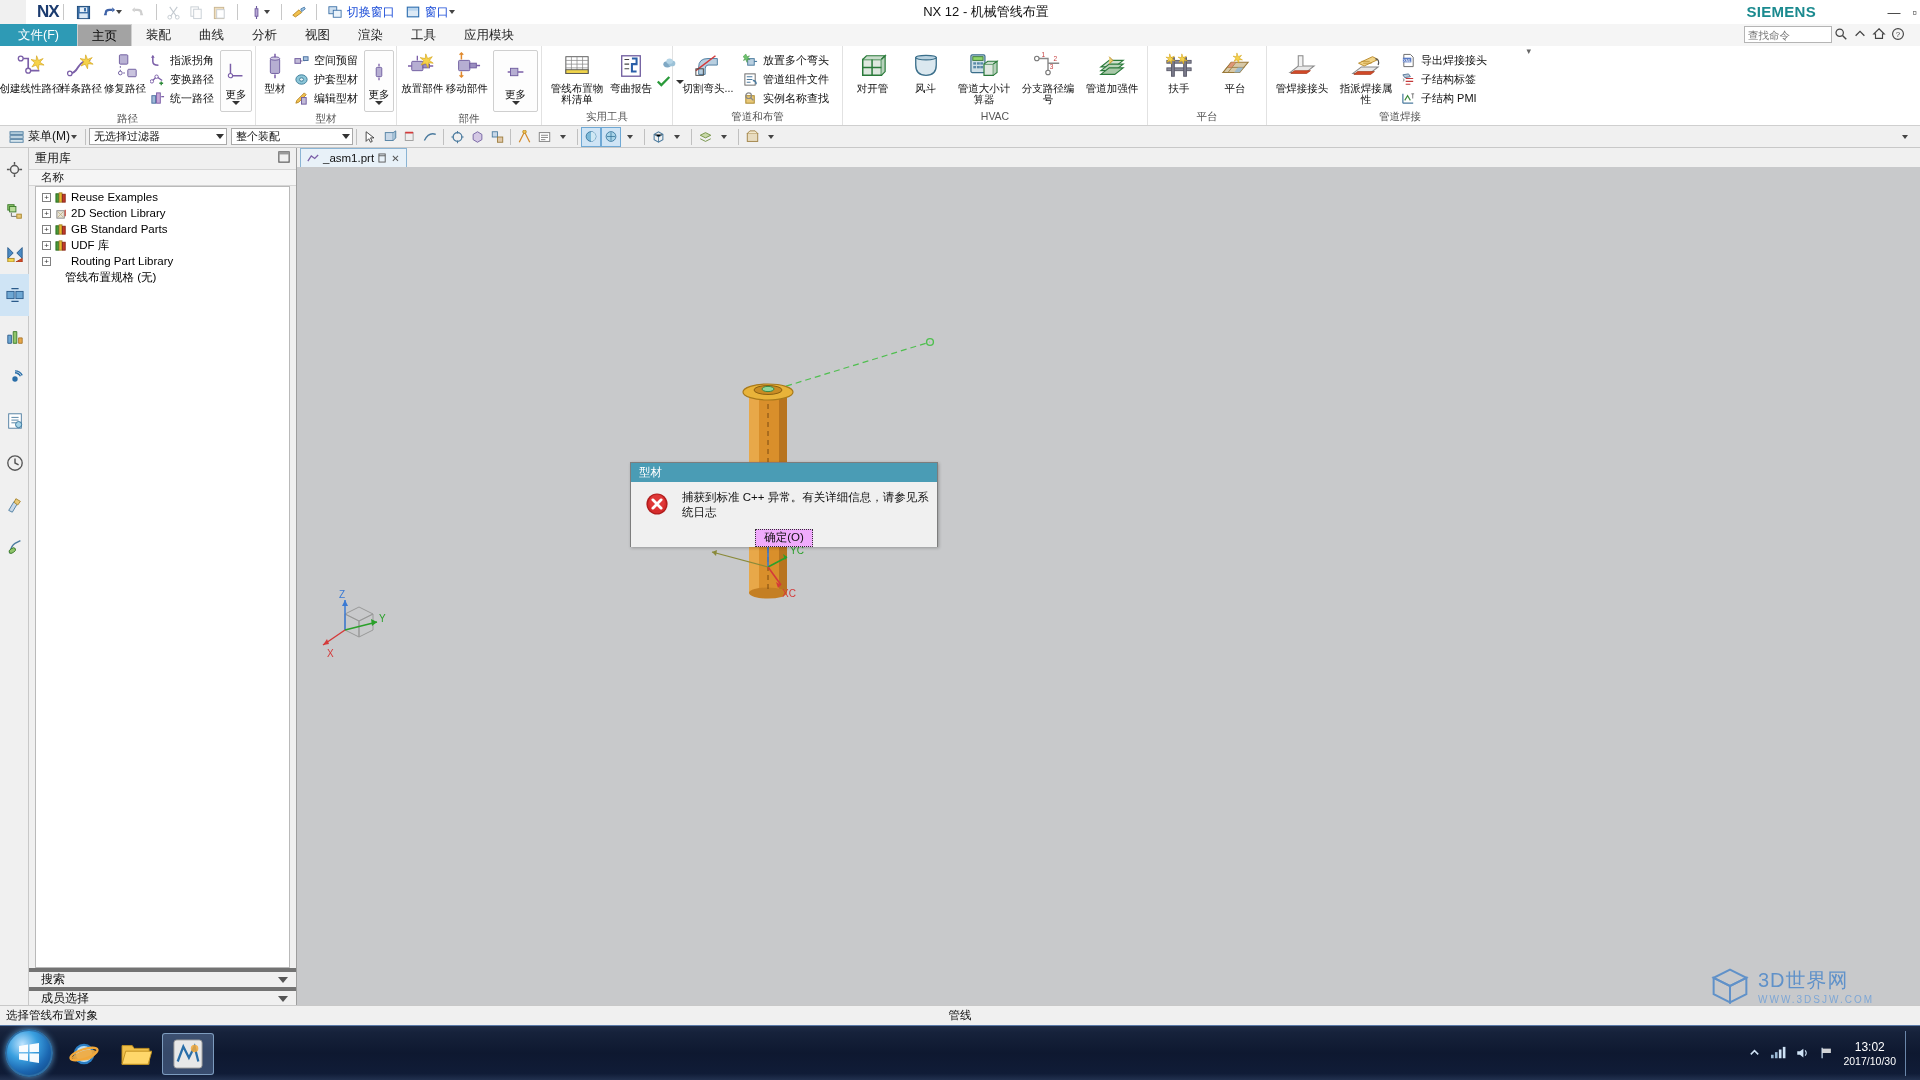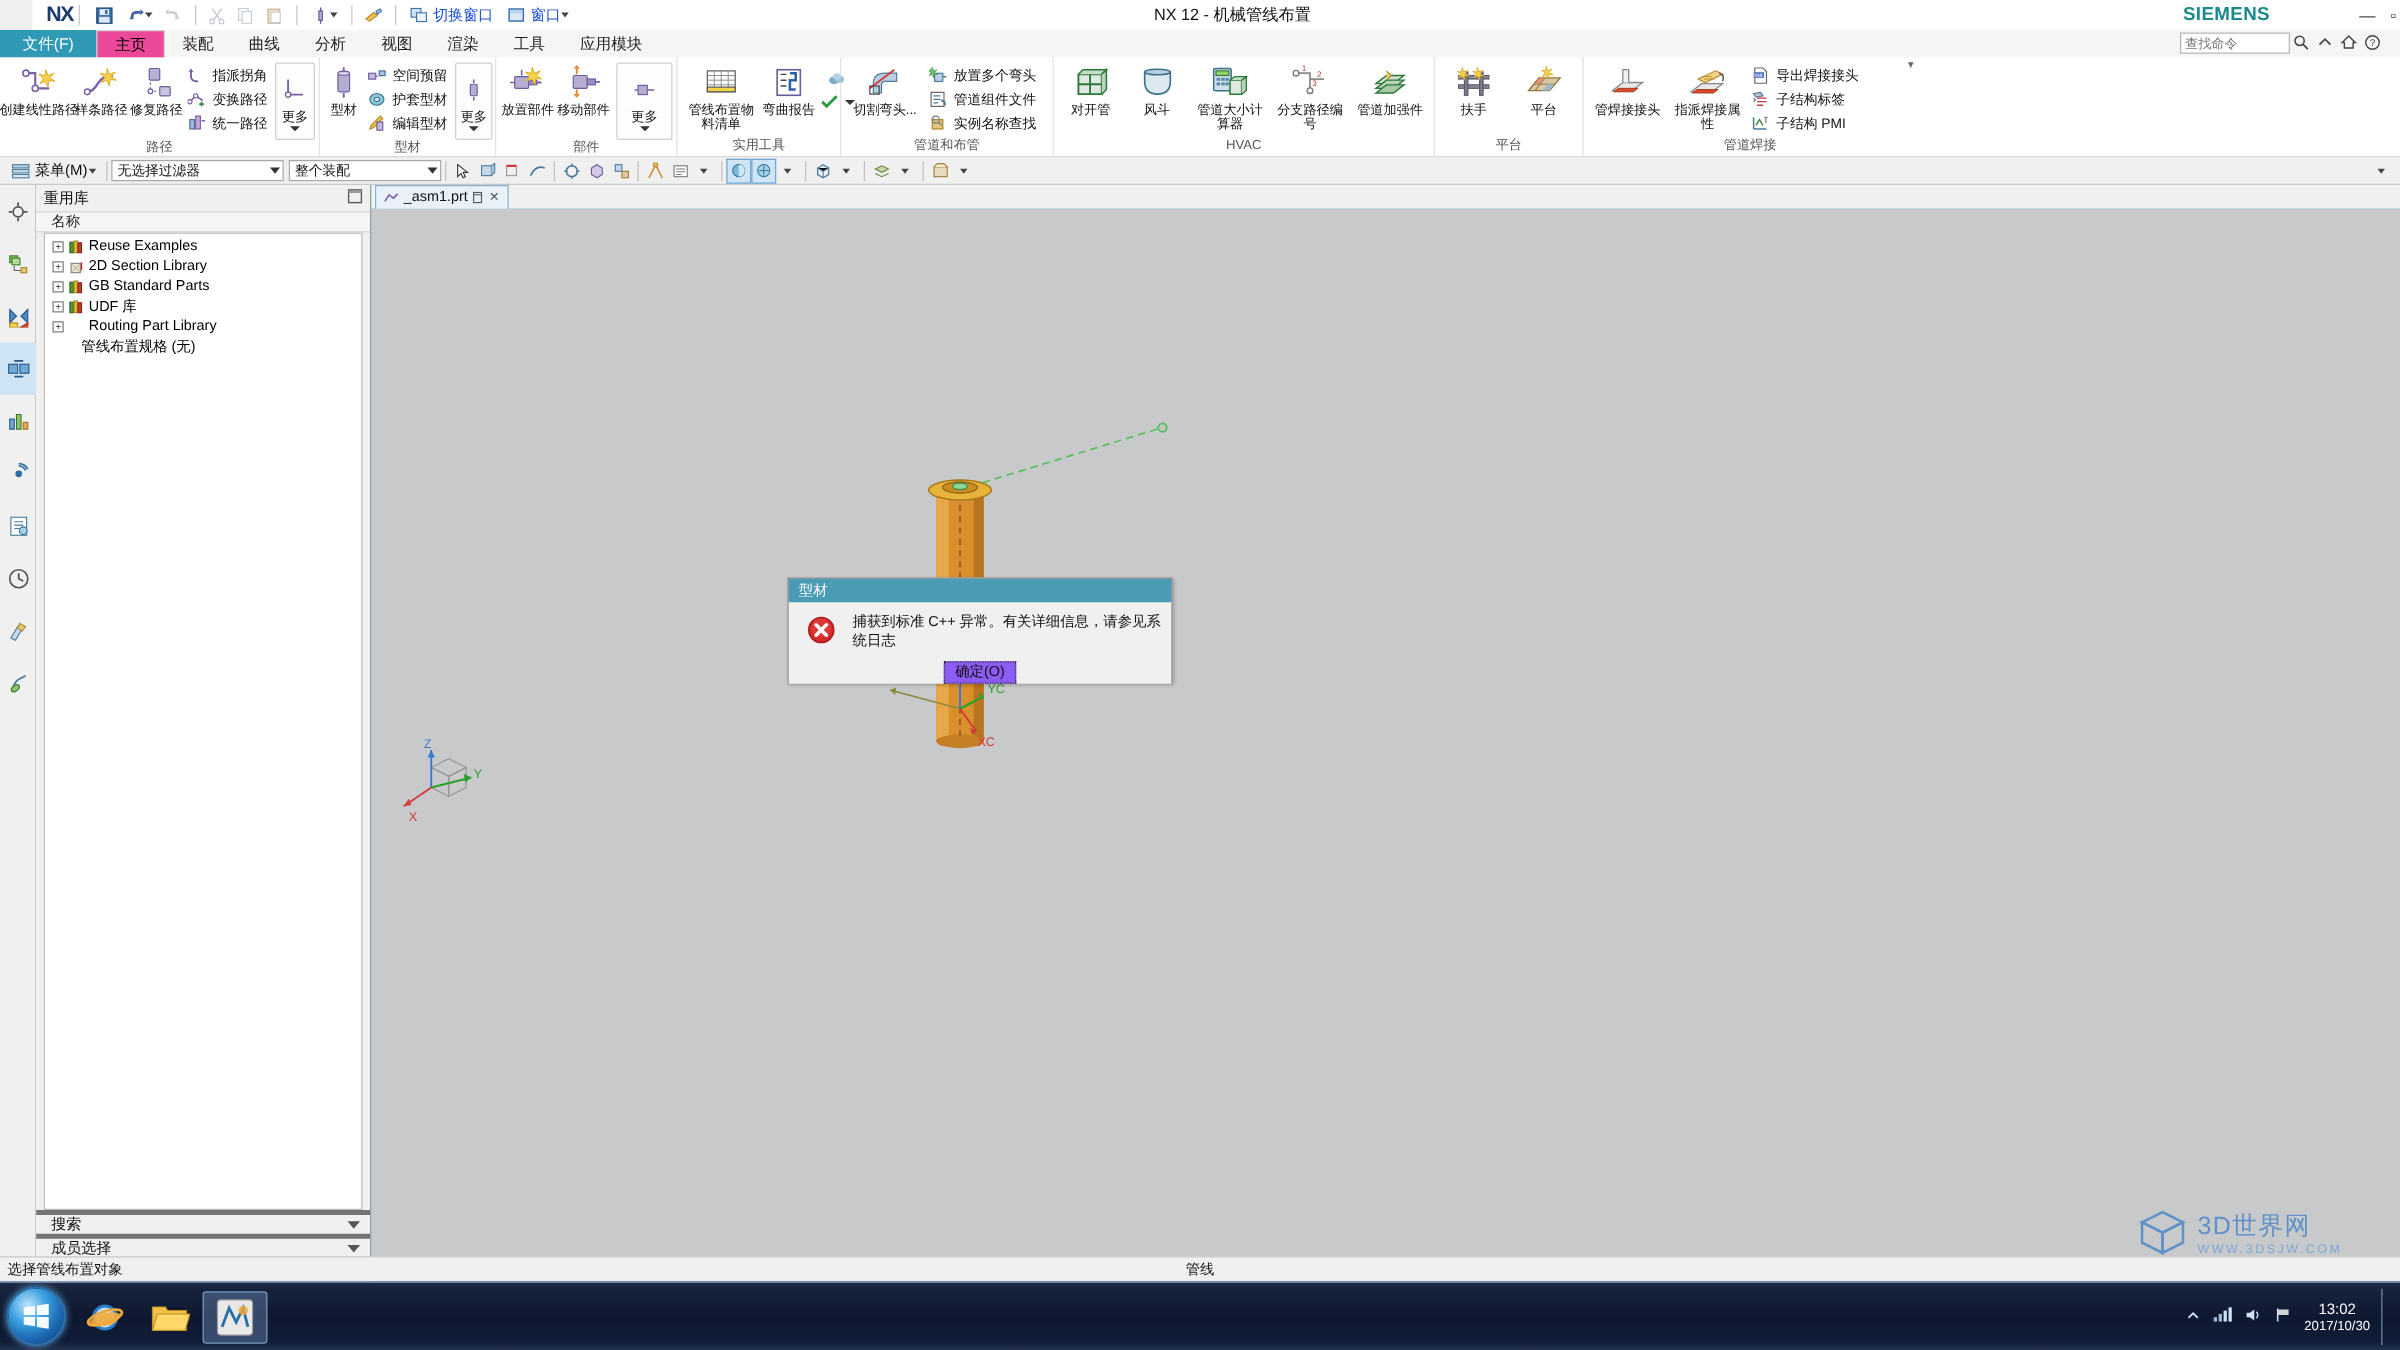--- a/index.html
+++ b/index.html
@@ -31,21 +31,21 @@
     font-size:13px; color:#111; pointer-events:none;
   }
   .siemens { position:absolute; right:130px; top:3px; font-size:15px; font-weight:bold; color:#1b8a8f; letter-spacing:.3px;}
   .wincontrols { position:absolute; right:6px; top:0; height:24px; display:flex; align-items:center; gap:12px; color:#333; font-size:13px;}
   .wincontrols span { cursor:pointer; }
 
   
   .tabbar { position:absolute; left:0; top:24px; width:1920px; height:22px; background:#f5f5f5; display:flex; align-items:flex-end;}
   .tab { height:22px; line-height:22px; padding:0 14px; font-size:12.5px; color:#222; cursor:pointer; }
   .tab.file { background:#2e9ab5; color:#fff; font-weight:normal; padding:0 18px;}
-  .tab.active { background:#ec4899; color:#000; border-top:1px solid #d0d0d0; border-left:1px solid #d0d0d0; border-right:1px solid #d0d0d0;}
+  .tab.active { background:#a3a3a3; color:#000; border-top:1px solid #d0d0d0; border-left:1px solid #d0d0d0; border-right:1px solid #d0d0d0;}
   .searchbox {
     position:absolute; right:88px; top:26px; width:88px; height:17px;
     background:#fff; border:1px solid #b5b5b5; font-size:10.5px; color:#999; padding:1px 3px;
   }
   .sicon { position:absolute; top:27px; width:15px; height:15px; cursor:pointer;}
   
   .ribbon {
     position:absolute; left:0; top:46px; width:1920px; height:80px;
     background:#ffffff; border-bottom:1px solid #cfcfcf;
     display:flex; align-items:stretch;
@@ -104,21 +104,21 @@
   .tabstrip { position:absolute; left:0; top:0; height:19px; width:100%; background:#f0f0f0;}
   .doctab { position:absolute; left:3px; top:0; height:19px; display:flex; align-items:center; gap:4px; padding:0 6px; background:#e8f1f8; border:1px solid #8ab4d4; border-bottom:none; font-size:11.5px; color:#111; cursor:pointer;}
   .gfx { position:absolute; left:0; top:19px; right:0; bottom:0; background:#c8c9cb; overflow:hidden;}
 
   
   .dlg { position:absolute; left:630px; top:462px; width:308px; height:85px; background:#f0f0f0; border:1px solid #7d7d7d; box-shadow:1px 1px 3px rgba(0,0,0,.25); z-index:50;}
   .dlg-title { height:19px; background:#4a9cb5; color:#fff; font-size:11.5px; display:flex; align-items:center; padding-left:8px;}
   .dlg-body { height:46px; display:flex; align-items:center; padding-left:14px; background:#f0f0f0;}
   .dlg-msg { font-size:11.5px; color:#111; margin-left:13px;}
   .dlg-foot { height:19px; display:flex; align-items:center; justify-content:center; background:#f0f0f0;}
-  .dlg-btn { min-width:50px; height:18px; background:#8b5cf6; border:1px dotted #333; font-size:11.5px; color:#111; display:flex; align-items:center; justify-content:center; cursor:pointer; padding:0 8px;}
+  .dlg-btn { min-width:50px; height:18px; background:#f0abfc; border:1px dotted #333; font-size:11.5px; color:#111; display:flex; align-items:center; justify-content:center; cursor:pointer; padding:0 8px;}
 
   
   .statusbar { position:absolute; left:0; bottom:55px; width:1920px; height:20px; background:#f0f0f0; border-top:1px solid #c8c8c8; display:flex; align-items:center; font-size:11.5px; color:#111;}
   .status-left { margin-left:6px;}
   .status-center { position:absolute; left:0; width:1920px; text-align:center; pointer-events:none;}
 
   
   .taskbar { position:absolute; left:0; bottom:0; width:1920px; height:55px; background:linear-gradient(180deg,#1f2b45 0%, #16223b 12%, #0e1830 50%, #101c37 88%, #22314f 100%); border-top:1px solid #5a7aa8;}
   .startorb { position:absolute; left:5px; top:3px; width:48px; height:48px; border-radius:50%;
     background:radial-gradient(circle at 35% 30%, #bfe4ff 0%, #3aa0e0 35%, #1b66b0 65%, #0d3e78 100%);

